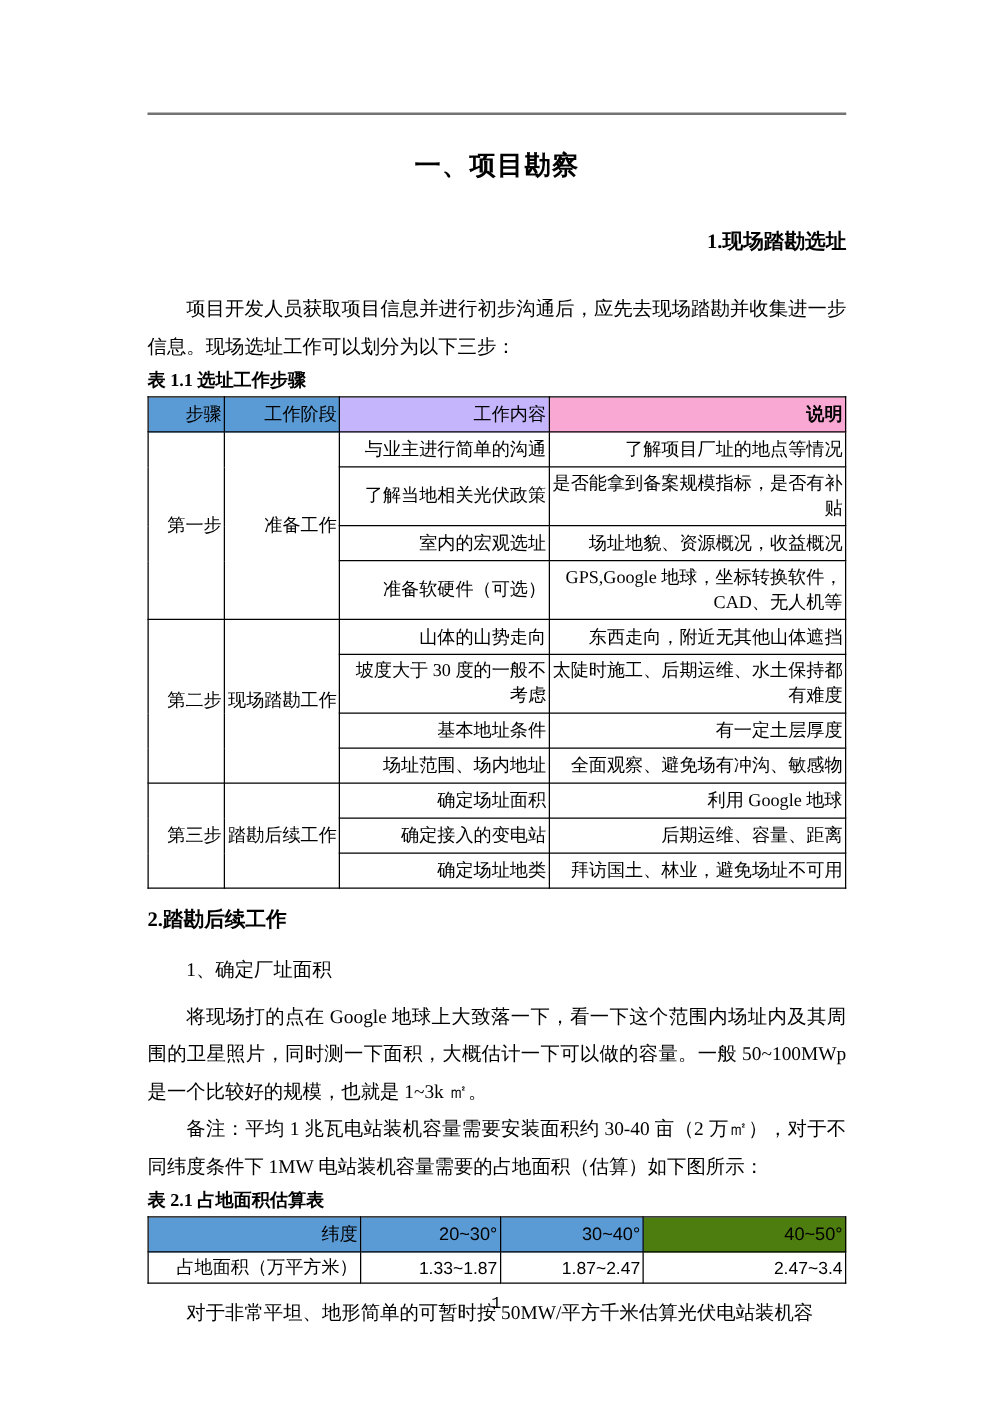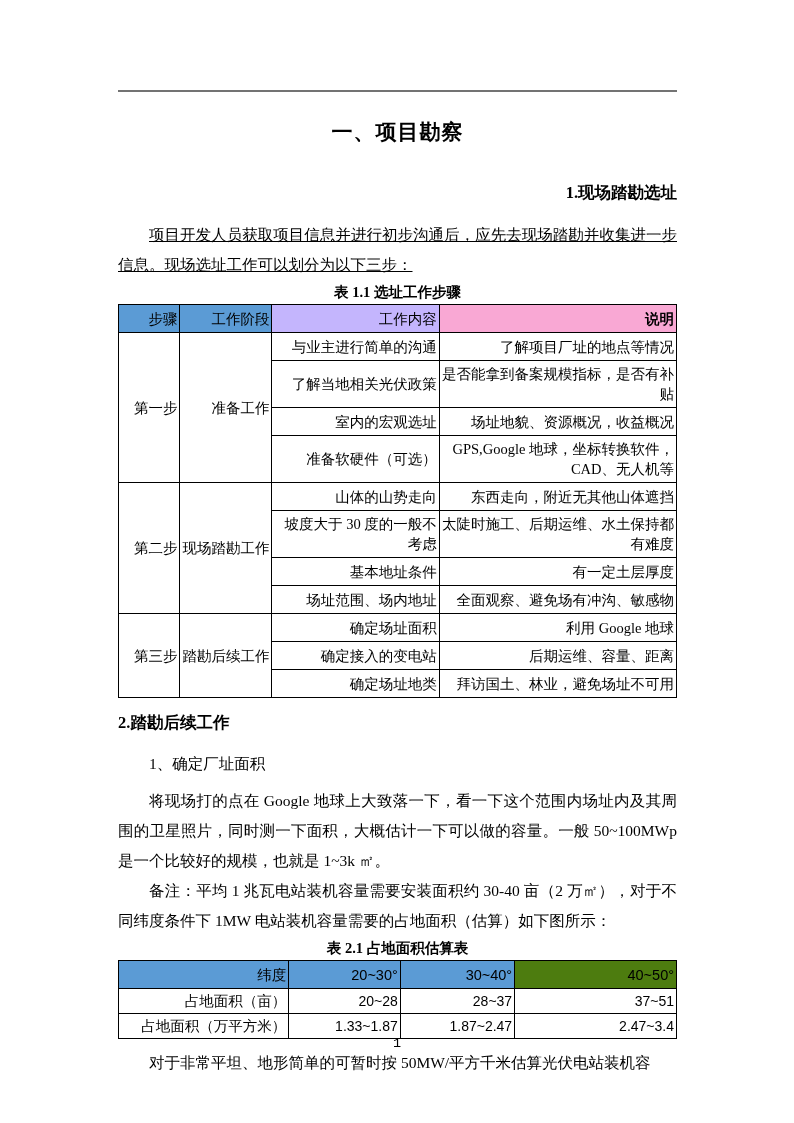--- a/index.html
+++ b/index.html
@@ -39,33 +39,33 @@
     line-height: 22px;
   }
   .h2-1 { margin-top: 34px; text-align: right; }
   .h2-2 { margin-top: 14px; }
   .para {
     font-size: 15.5px;
     line-height: 30px;
     text-align: justify;
     text-indent: 2em;
   }
-  .para-intro { margin-top: 16px; text-decoration: underline; }
+  .para-intro { margin-top: 29px; }
   .sub-heading {
     margin-top: 18px;
     font-size: 15.5px;
     line-height: 24px;
     text-indent: 2em;
   }
   .para-body { margin-top: 10px; }
   .table-caption {
     margin-top: 2px;
     font-size: 14.5px;
     font-weight: bold;
-    text-align: center;
+    text-align: left;
     line-height: 20px;
   }
   table {
     width: 100%;
     border-collapse: collapse;
     table-layout: fixed;
     margin-top: 2px;
   }
   th, td {
     border: 1px solid #000000;
@@ -202,26 +202,20 @@
       <thead>
         <tr>
           <th class="thdr" style="background: rgb(91, 155, 213);">纬度</th>
           <th class="thdr num" style="background: rgb(91, 155, 213);">20~30°</th>
           <th class="thdr num" style="background: rgb(91, 155, 213);">30~40°</th>
           <th class="thdr num" style="background: #4d7c0f;">40~50°</th>
         </tr>
       </thead>
       <tbody>
         <tr>
-          <td>占地面积（亩）</td>
-          <td class="num">20~28</td>
-          <td class="num">28~37</td>
-          <td class="num">37~51</td>
-        </tr>
-        <tr>
           <td>占地面积（万平方米）</td>
           <td class="num">1.33~1.87</td>
           <td class="num">1.87~2.47</td>
           <td class="num">2.47~3.4</td>
         </tr>
       </tbody>
     </table>
 
     <div class="para para-last">对于非常平坦、地形简单的可暂时按 50MW/平方千米估算光伏电站装机容</div>
 

